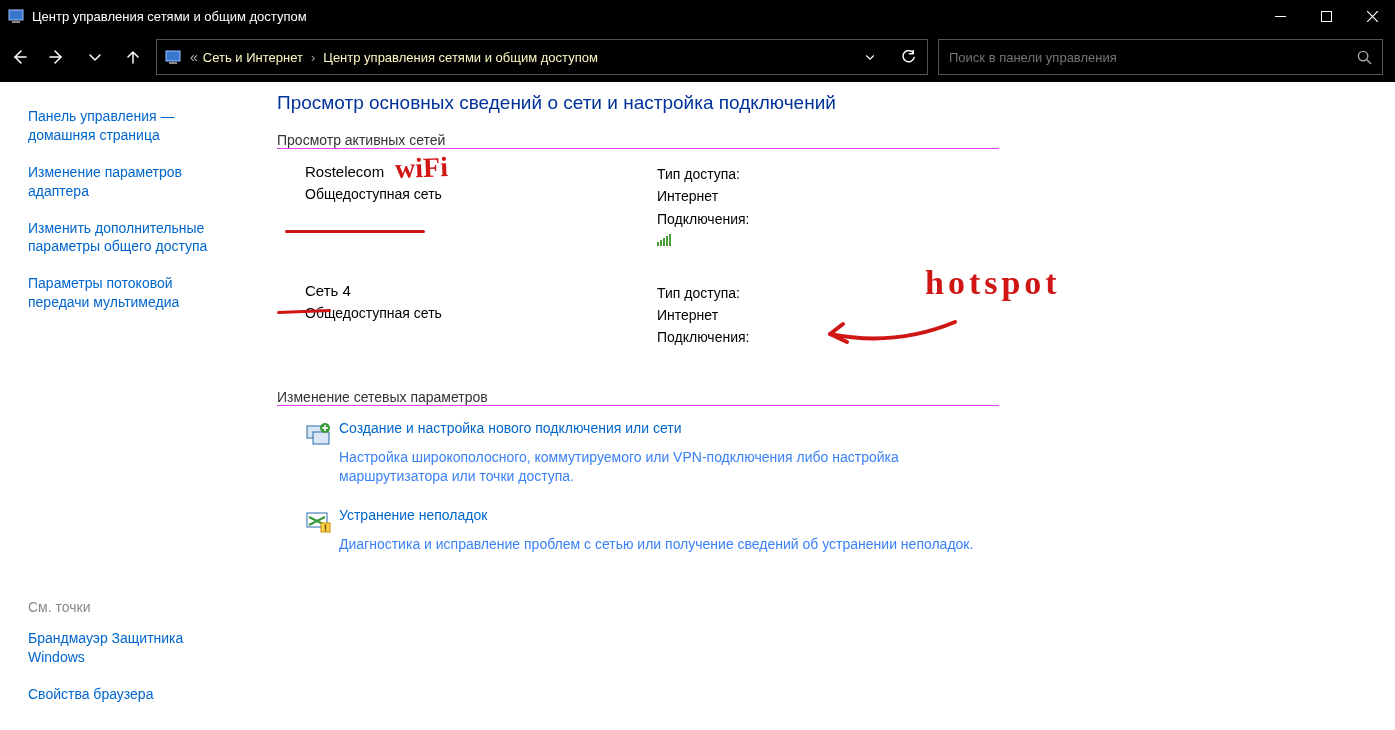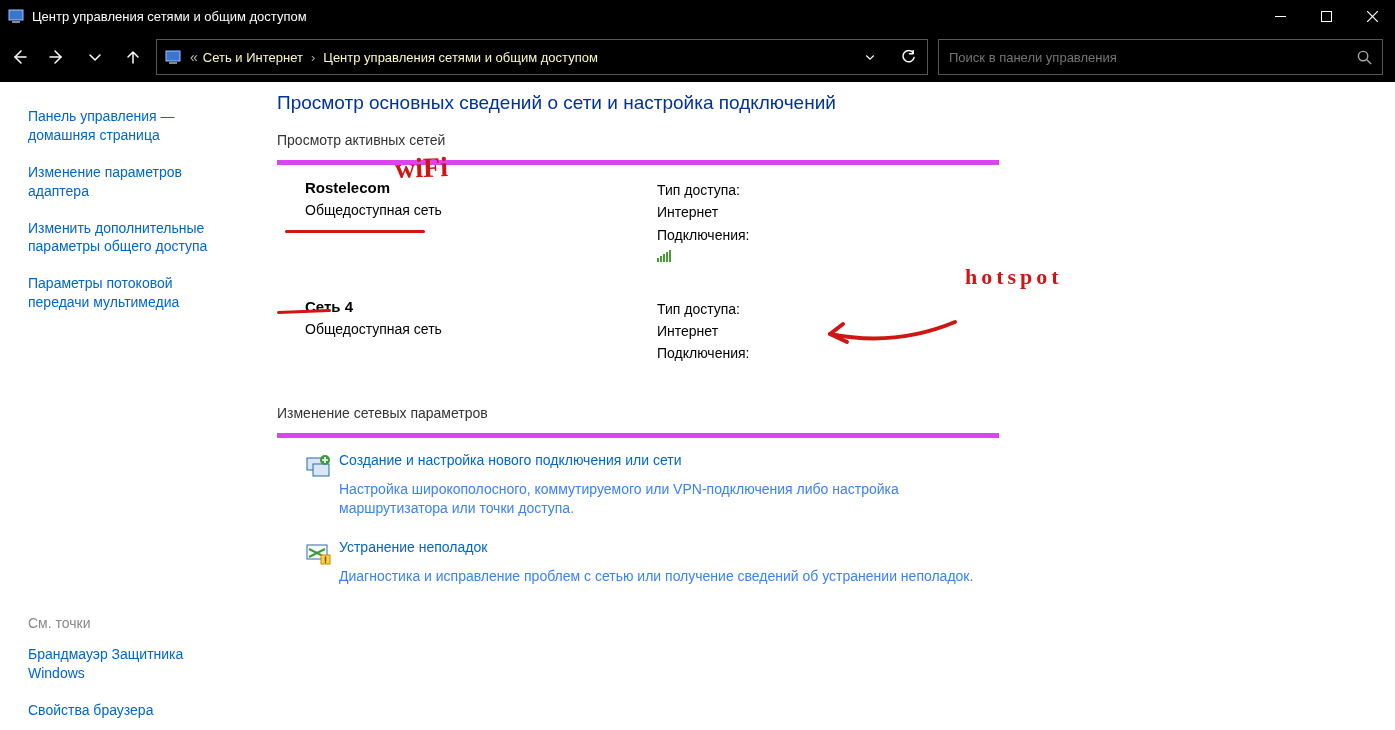--- a/index.html
+++ b/index.html
@@ -17,30 +17,30 @@
   .addrbox .ic{width:24px;display:flex;align-items:center;justify-content:center;margin-left:4px;}
   .addrbox .chvl{color:#bbb;margin:0 5px;}
   .addrbox .part{color:#fef9c3;font-size:13px;}
   .addrbox .sep{color:#aaa;margin:0 8px;font-size:13px;}
   .addrbox .right{position:absolute;right:0;display:flex;height:100%;}
   .addrbox .right div{width:38px;display:flex;align-items:center;justify-content:center;}
   .searchbox{flex:1;height:34px;border:1px solid #555;margin-left:10px;margin-right:12px;display:flex;align-items:center;}
   .searchbox input{background:transparent;border:none;outline:none;color:#aaa;font-size:13px;flex:1;padding-left:10px;}
   .searchbox .sicon{width:36px;display:flex;align-items:center;justify-content:center;}
   .body{display:flex;height:calc(730px - 82px);}
-  .sidebar{width:255px;padding:25px 20px 0 28px;box-sizing:border-box;display:flex;flex-direction:column;justify-content:space-between;}
+  .sidebar{width:255px;padding:25px 20px 16px 28px;box-sizing:border-box;display:flex;flex-direction:column;justify-content:space-between;}
   .sidebar a.slink{color:#0066cc;text-decoration:none;font-size:14px;display:block;margin-bottom:18px;line-height:1.35;}
   .sidebar .spacer{flex:1;}
   .sidebar .seealso{color:#888;font-size:14px;margin-bottom:14px;}
   .content{flex:1;padding:10px 12px 0 22px;box-sizing:border-box;position:relative;}
   .page-title{color:#003399;font-size:19px;font-weight:400;margin-bottom:18px;}
-  .sect-head{color:#333;font-size:14px;border-bottom:5px solid #d946ef;padding-bottom:12px;margin-bottom:14px;width:722px;}
+  .sect-head{color:#333;font-size:14px;border-bottom:1px solid #d946ef;padding-bottom:0;margin-bottom:14px;width:722px;}
   .net-block{display:flex;width:722px;margin-bottom:28px;}
   .net-left{width:380px;padding-left:28px;box-sizing:border-box;}
-  .net-name{font-weight:700;font-size:15px;margin-bottom:6px;}
+  .net-name{font-weight:400;font-size:15px;margin-bottom:6px;}
   .net-type{font-size:14px;}
   .net-right{flex:1;}
   .kv{display:flex;font-size:14px;line-height:1.6;flex-direction:column;}
   .kv .k{width:150px;}
   .kv .v{}
   .kv .v a{color:#0066cc;text-decoration:none;}
   .sig-icon{display:inline-block;vertical-align:middle;margin-right:4px;position:relative;top:-1px;}
   .options{width:722px;}
   .opt{display:flex;margin-bottom:20px;padding-left:28px;}
   .opt .oicon{width:34px;flex-shrink:0;padding-top:2px;}
@@ -235,20 +235,20 @@
         <div class="otext">
           <a href="#">Устранение неполадок</a>
           <div class="desc">Диагностика и исправление проблем с сетью или получение сведений об устранении неполадок.</div>
         </div>
       </div>
     </div>
 
     <div class="annot" style="left:140px;top:70px;font-size:28px;transform:rotate(-2deg);">wiFi</div>
     <div class="underline-red" style="left:30px;top:148px;width:140px;"></div>
     <div class="underline-red" style="left:22px;top:228px;width:54px;transform:rotate(-2deg);"></div>
-    <div class="annot" style="left:710px;top:182px;font-size:22px;letter-spacing:4px;">hotspot</div>
+    <div class="annot" style="left:670px;top:182px;font-size:34px;letter-spacing:4px;">hotspot</div>
     <svg style="position:absolute;left:560px;top:230px;pointer-events:none;" width="150" height="40">
       <path d="M140 10 Q 80 35 15 22" fill="none" stroke="#d01515" stroke-width="4" stroke-linecap="round"></path>
       <path d="M15 22 L28 12 M15 22 L32 30" fill="none" stroke="#d01515" stroke-width="4" stroke-linecap="round"></path>
     </svg>
 
   </div>
 </div>
 
 </body></html>

